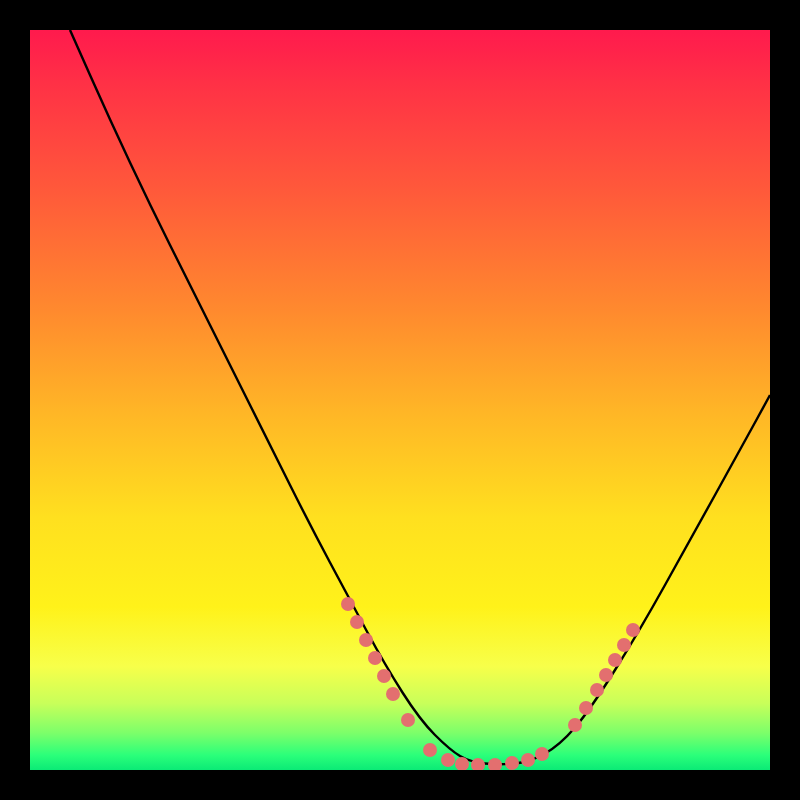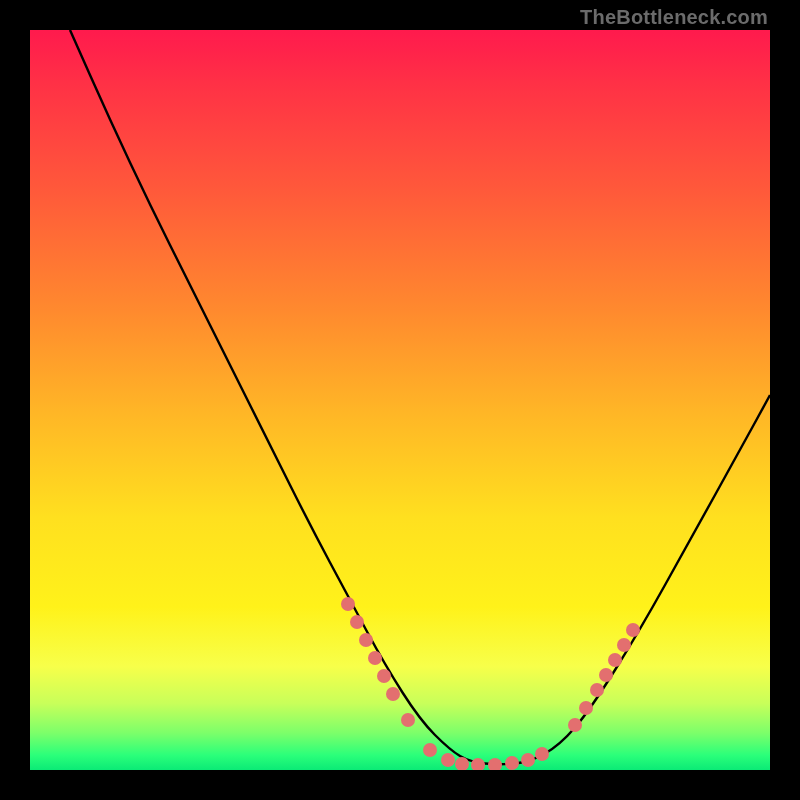--- a/index.html
+++ b/index.html
@@ -85,14 +85,13 @@
         <circle cx="545" cy="695" r="7" fill="#e36f6f"></circle>
         <circle cx="556" cy="678" r="7" fill="#e36f6f"></circle>
         <circle cx="567" cy="660" r="7" fill="#e36f6f"></circle>
         <circle cx="576" cy="645" r="7" fill="#e36f6f"></circle>
         <circle cx="585" cy="630" r="7" fill="#e36f6f"></circle>
         <circle cx="594" cy="615" r="7" fill="#e36f6f"></circle>
         <circle cx="603" cy="600" r="7" fill="#e36f6f"></circle>
       </g>
   </svg>
 
-  <div class="watermark">TheBottleneck.com</div>
 </div>
 
 </body></html>

